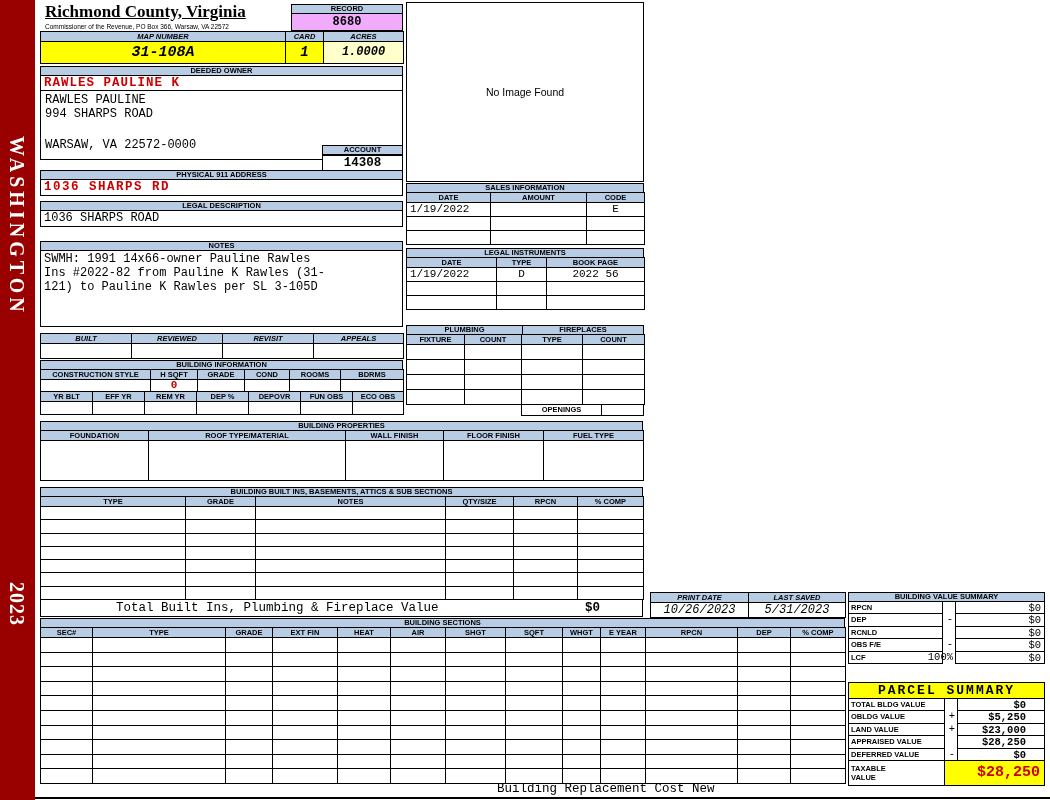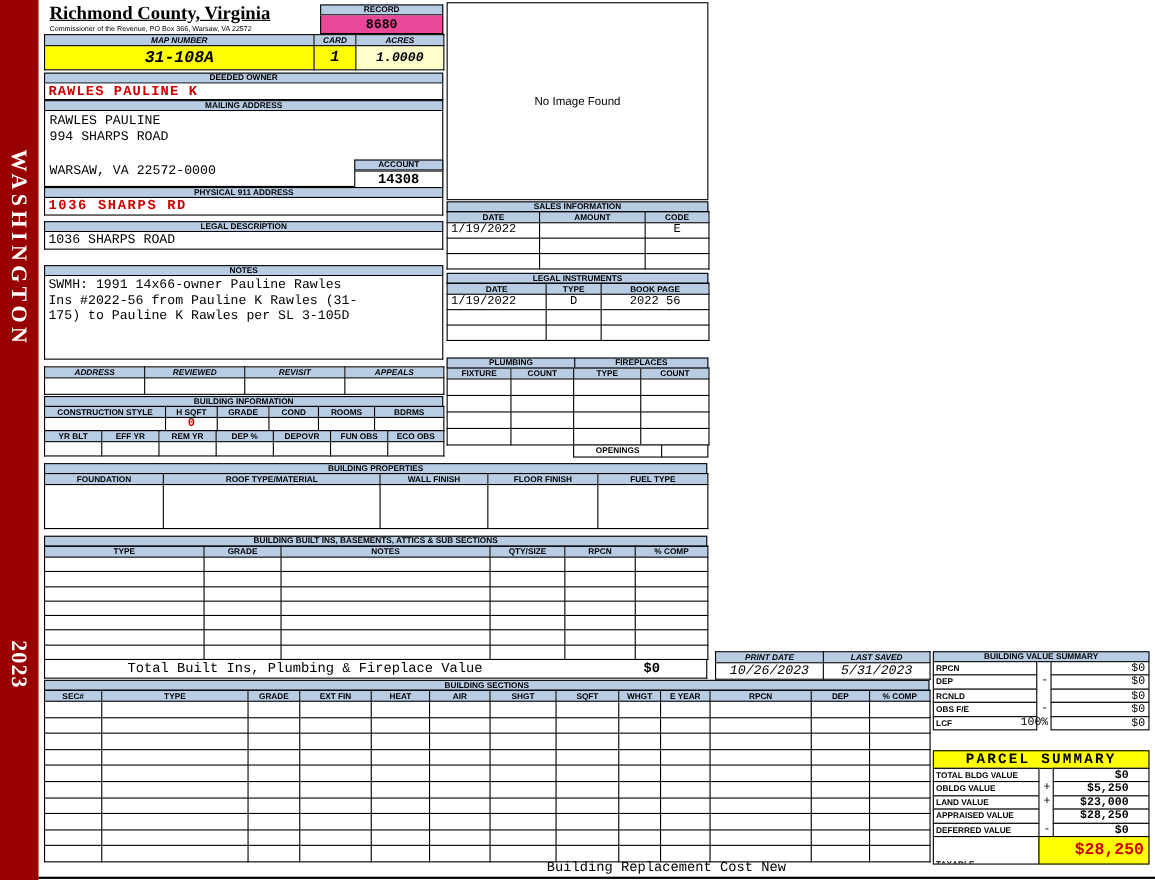--- a/index.html
+++ b/index.html
@@ -41,21 +41,21 @@
   <div class="vtext" style="top:582px;letter-spacing:1px;">2023</div>
 </div>
 
 <div class="abs" style="left:45px;top:2px;width:246px;">
   <div id="county-title">Richmond County, Virginia</div>
   <div id="office-line">Commissioner of the Revenue, PO Box 366, Warsaw, VA 22572</div>
 </div>
 
 <div class="abs" style="left:291px;top:4px;width:112px;">
   <div class="bar">RECORD</div>
-  <div class="vbox mono b ctr" style="height:17px;background:#ec4899;font-size:12px;line-height:16px;">8680</div>
+  <div class="vbox mono b ctr" style="height:17px;background:#f0abfc;font-size:12px;line-height:16px;">8680</div>
 </div>
 
 <div class="abs" style="left:40px;top:31px;width:363px;">
   <table class="t0">
     <colgroup>
         <col style="width:245px">
         <col style="width:38px">
         <col style="width:80px">
       </colgroup>
     <tbody>
@@ -72,21 +72,20 @@
   </tbody>
     </table>
 </div>
 
 <div class="abs" style="left:40px;top:66px;width:363px;">
   <div class="bar">DEEDED OWNER</div>
   <div class="vbox mono b red" style="height:15px;font-size:12.5px;line-height:14px;letter-spacing:1px;padding-left:3px;">RAWLES PAULINE K</div>
 </div>
 
 <div class="abs" style="left:40px;top:91px;width:363px;">
-  <div class="bar">MAILING ADDRESS</div>
   <div class="vbox" style="height:69px;position:relative;">
     <span class="mono abs" style="left:4px;top:2px;font-size:12px;">RAWLES PAULINE</span>
     <span class="mono abs" style="left:4px;top:16px;font-size:12px;">994 SHARPS ROAD</span>
     <span class="mono abs" style="left:4px;top:47px;font-size:12px;">WARSAW, VA 22572-0000</span>
   </div>
 </div>
 
 <div class="abs" style="left:322px;top:145px;width:81px;">
   <div class="bar">ACCOUNT</div>
   <div class="vbox mono b ctr" style="height:16px;font-size:12.5px;line-height:15px;border-top:1px solid #000;">14308</div>
@@ -99,22 +98,22 @@
 
 <div class="abs" style="left:40px;top:201px;width:363px;">
   <div class="bar">LEGAL DESCRIPTION</div>
   <div class="vbox mono" style="height:16px;font-size:12px;line-height:14px;padding-left:3px;">1036 SHARPS ROAD</div>
 </div>
 
 <div class="abs" style="left:40px;top:241px;width:363px;">
   <div class="bar">NOTES</div>
   <div class="vbox" style="height:76px;padding:1px 3px;">
     <div class="mono" style="font-size:12px;line-height:14px;">SWMH: 1991 14x66-owner Pauline Rawles</div>
-    <div class="mono" style="font-size:12px;line-height:14px;">Ins #2022-56 from Pauline K Rawles (31-</div>
-    <div class="mono" style="font-size:12px;line-height:14px;">175) to Pauline K Rawles per SL 3-105D</div>
+    <div class="mono" style="font-size:12px;line-height:14px;">Ins #2022-82 from Pauline K Rawles (31-</div>
+    <div class="mono" style="font-size:12px;line-height:14px;">121) to Pauline K Rawles per SL 3-105D</div>
   </div>
 </div>
 
 <div id="image-box" class="abs" style="left:406px;top:2px;width:238px;height:180px;">
   <span>No Image Found</span>
 </div>
 
 <div class="abs" style="left:406px;top:183px;width:238px;">
   <div class="bar">SALES INFORMATION</div>
   <table>
@@ -246,21 +245,21 @@
 <div class="abs" style="left:40px;top:333px;width:363px;">
   <table class="t0">
     <colgroup>
         <col style="width:91px">
         <col style="width:91px">
         <col style="width:91px">
         <col style="width:90px">
       </colgroup>
     <tbody>
         <tr class="h">
-      <td>ADDRESS</td>
+      <td>BUILT</td>
       <td>REVIEWED</td>
       <td>REVISIT</td>
       <td>APPEALS</td>
     </tr>
     <tr>
       <td style="height:15px;"></td>
       <td></td>
       <td></td>
       <td></td>
     </tr>
@@ -720,21 +719,21 @@
     <div class="vlabel">APPRAISED VALUE</div>
     <span class="vop mono"></span>
     <div class="vval mono">$28,250</div>
   </div>
   <div class="vrow">
     <div class="vlabel">DEFERRED VALUE</div>
     <span class="vop mono">-</span>
     <div class="vval mono">$0</div>
   </div>
   <div class="vrow" style="height:26px;">
-    <div class="vlabel" style="line-height:9px;padding-top:20px;">
+    <div class="vlabel" style="line-height:9px;padding-top:3px;">
       <span style="display:block;">TAXABLE</span>
       <span style="display:block;">VALUE</span>
     </div>
     <div class="vval mono" style="width:101px;background:#FFFF00;color:#CC0000;font-size:15px;font-weight:bold;line-height:24px;padding-right:4px;">$28,250</div>
   </div>
 </div>
 
 <div class="abs mono" style="left:497px;top:782px;font-size:12.5px;text-align:right;">Building Replacement Cost New</div>
 
 <div id="bottom-line" class="abs"></div>

